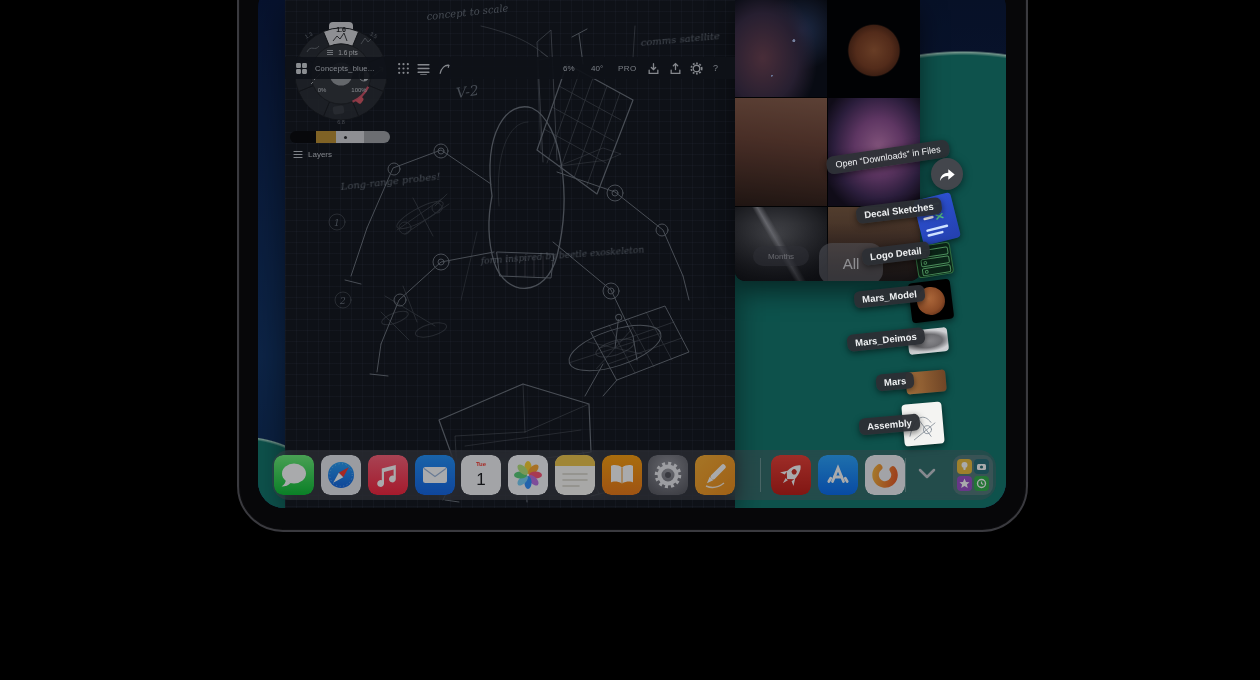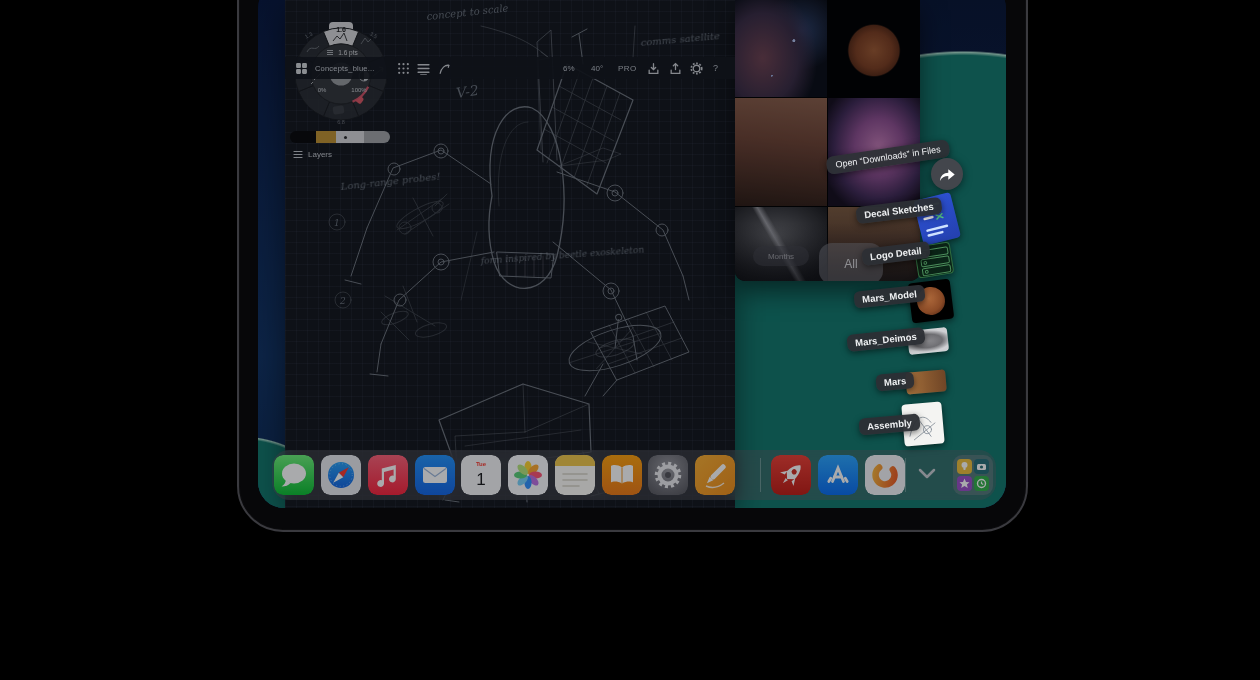--- a/index.html
+++ b/index.html
@@ -58,21 +58,21 @@
      linear-gradient(60deg,transparent 44%,rgba(215,215,222,.55) 48%,transparent 53%),
      radial-gradient(ellipse 70px 50px at 45% 40%,#6a6a6e 0%,#3a3a3e 55%,#141416 100%);}
   .ph-rover{background:linear-gradient(180deg,#7b5a40 0%,#5c4030 55%,#33241a 100%);}
   .ph-scrim{position:absolute;left:0;bottom:0;width:100%;height:58px;
     background:linear-gradient(transparent,rgba(18,18,22,.6));}
   .seg-pill{position:absolute;display:flex;align-items:center;justify-content:center;
     border-radius:13px;cursor:pointer;}
   .seg-months{left:18px;top:246px;width:56px;height:20px;background:rgba(70,70,76,.55);
     color:rgba(240,240,245,.5);font-size:8px;}
   .seg-all{left:84px;top:243px;width:64px;height:41px;background:rgba(132,132,140,.5);
-    color:rgba(250,250,252,.78);font-size:12px;}
+    color:rgba(250,250,252,.78);font-size:15px;}
   
   .dock{position:absolute;left:14px;top:450px;width:724px;height:50px;border-radius:17px;
     background:rgba(99,99,108,.42);backdrop-filter:blur(8px);z-index:30;}
   .dock-ico{position:absolute;top:5px;width:40px;height:40px;border-radius:9px;overflow:hidden;cursor:pointer;}
   .dock-div{position:absolute;top:8px;width:1px;height:34px;background:rgba(255,255,255,.28);}
   .applib{position:absolute;top:5px;width:40px;height:40px;border-radius:9px;
     background:rgba(140,140,150,.38);padding:4px;display:grid;grid-template-columns:15px 15px;
     grid-gap:2px;cursor:pointer;}
   .mini{width:15px;height:15px;border-radius:4px;position:relative;}
   .chev{position:absolute;top:18px;cursor:pointer;}

